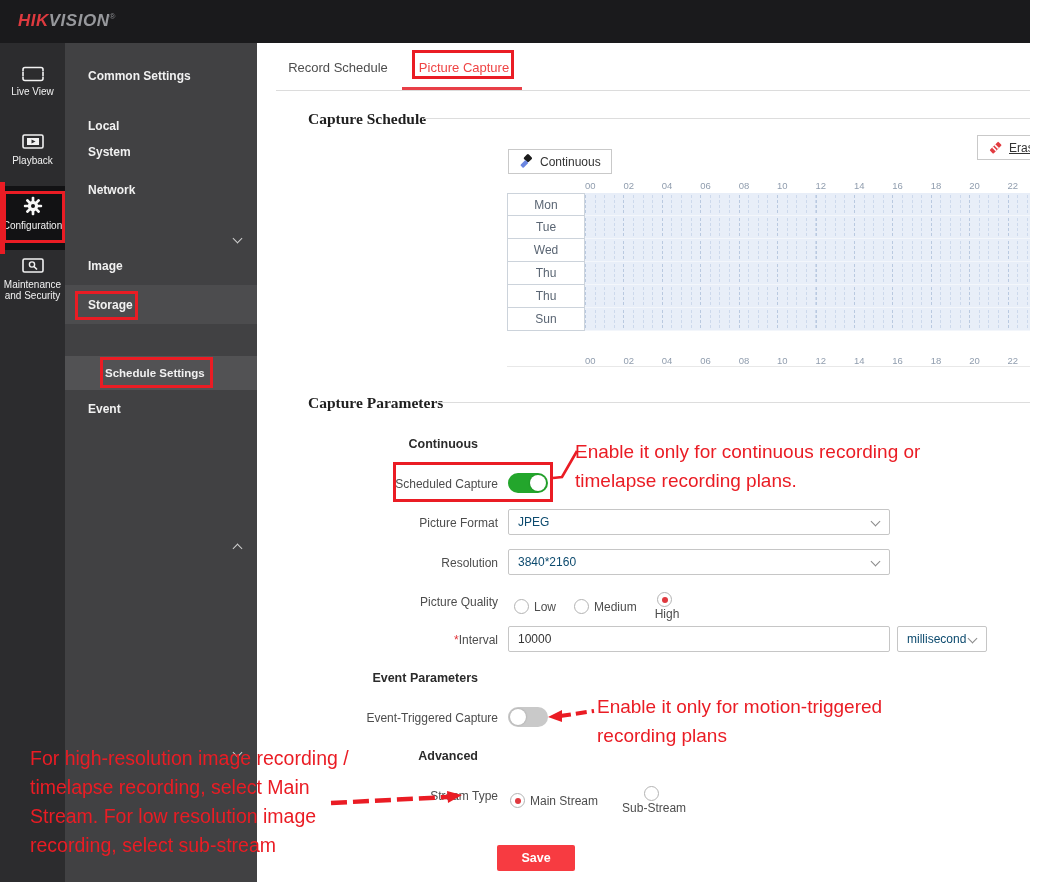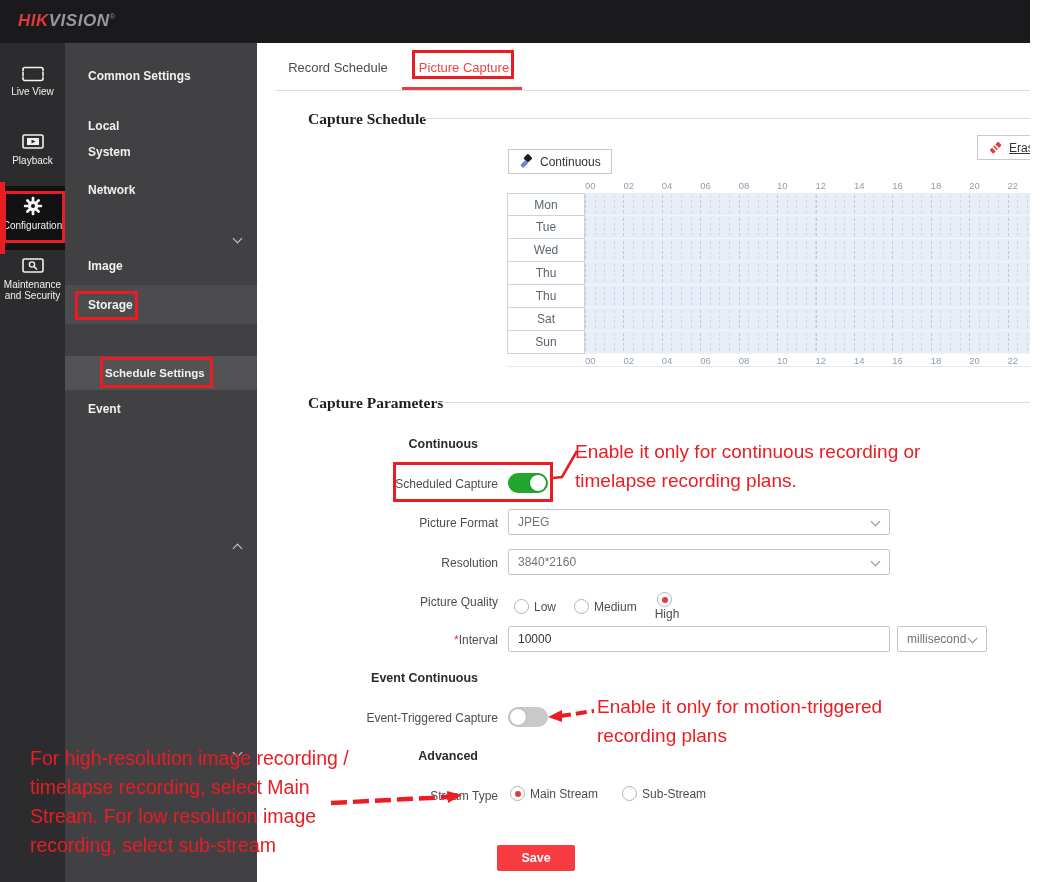--- a/index.html
+++ b/index.html
@@ -51,21 +51,21 @@
     background-image:
       repeating-linear-gradient(180deg, #e8eef8 0 2px, rgba(232,238,248,0) 2px 5px),
       repeating-linear-gradient(90deg, #b9c9e0 0 1px, rgba(0,0,0,0) 1px 38.417px),
       repeating-linear-gradient(90deg, #cdd9ec 0 1px, rgba(0,0,0,0) 1px 9.604px);
     border-bottom:1px solid #f3f6fb; }
   .grid-underline { position:absolute; left:507px; top:366px; width:540px; height:1px; background:#e8e8e8; }
 
   
   .flabel { position:absolute; width:210px; text-align:right; font-size:12px; color:#4d4d4d; }
   .fheading { position:absolute; width:190px; text-align:right; font-size:12.5px; font-weight:700; color:#2b2b2b; }
-  .sel { position:absolute; height:26px; background:#fff; border:1px solid #c6c6c6; border-radius:2px; font-size:12px; color:#737373; display:flex; align-items:center; padding:0 22px 0 9px; cursor:pointer; }
+  .sel { position:absolute; height:26px; background:#fff; border:1px solid #c6c6c6; border-radius:2px; font-size:12px; color:#0c4a6e; display:flex; align-items:center; padding:0 22px 0 9px; cursor:pointer; }
   .sel .chev2 { position:absolute; right:10px; top:8px; width:7px; height:7px; border-right:1.4px solid #8a8a8a; border-bottom:1.4px solid #8a8a8a; transform:rotate(45deg); }
   .tinput { position:absolute; height:26px; width:382px; background:#fff; border:1px solid #c6c6c6; border-radius:2px; font-size:12px; color:#333; padding:0 9px; font-family:"Liberation Sans", sans-serif; }
   .radio-row { position:absolute; display:flex; align-items:center; font-size:12px; color:#4d4d4d; }
   .radio { width:15px; height:15px; border:1px solid #b3b3b3; border-radius:50%; background:#fff; display:inline-block; position:relative; margin-right:5px; cursor:pointer; flex:none; }
   .radio.sel-r::after { content:''; position:absolute; inset:3.5px; border-radius:50%; background:#e0393f; }
   .toggle { position:absolute; width:40px; height:20px; border-radius:10px; cursor:pointer; }
   .toggle .knob { position:absolute; top:2px; width:16px; height:16px; border-radius:50%; background:#fff; box-shadow:0 0 2px rgba(0,0,0,.25); }
   .toggle.on { background:#23a62c; } .toggle.on .knob { right:2px; }
   .toggle.off { background:#c9c9c9; } .toggle.off .knob { left:2px; }
   .req { color:#e03238; }
@@ -236,24 +236,20 @@
       </div>
     <div class="srow">
         <div class="dlabel">Thu</div>
         <div class="dtrack"></div>
       </div>
     <div class="srow">
         <div class="dlabel">Thu</div>
         <div class="dtrack"></div>
       </div>
     <div class="srow">
-        <div class="dlabel">Sat</div>
-        <div class="dtrack"></div>
-      </div>
-    <div class="srow">
         <div class="dlabel">Sun</div>
         <div class="dtrack"></div>
       </div>
   </div>
 
   <div class="trow" style="top:355px;">
     <span class="tl" style="left:0%">00</span>
     <span class="tl" style="left:8.333%">02</span>
     <span class="tl" style="left:16.667%">04</span>
     <span class="tl" style="left:25%">06</span>
@@ -308,36 +304,36 @@
       </span>
   </div>
 
   <div class="flabel" style="left:288px; top:633px;"><span class="req">*</span><span>Interval</span></div>
   <input class="tinput" style="left: 508px; top: 626px;" value="10000">
   <div class="sel" style="left:897px; top:626px; width:90px;">
       <span>millisecond</span>
       <span class="chev2"></span>
     </div>
 
-  <div class="fheading" style="left:288px; top:671px;">Event Continuous</div>
+  <div class="fheading" style="left:288px; top:671px;">Event Parameters</div>
 
   <div class="flabel" style="left:288px; top:711px;">Event-Triggered Capture</div>
   <div class="toggle off" style="left:508px; top:707px;">
       <span class="knob"></span>
     </div>
 
   <div class="fheading" style="left:288px; top:749px;">Advanced</div>
 
   <div class="flabel" style="left:288px; top:789px;">Stream Type</div>
   <div class="radio-row" style="left:510px; top:786px; gap:24px;">
     <span style="display:flex;align-items:center;">
         <span class="radio sel-r"></span>
         <span>Main Stream</span>
       </span>
-    <span style="display:flex;align-items:center;">
+    <span style="display:flex;align-items:center;flex-direction:column;">
         <span class="radio"></span>
         <span>Sub-Stream</span>
       </span>
   </div>
 
   <button class="save-btn">Save</button>
 
   <div class="ann-text" style="left:575px; top:437px;">
     <div>Enable it only for continuous recording or</div>
     <div>timelapse recording plans.</div>

